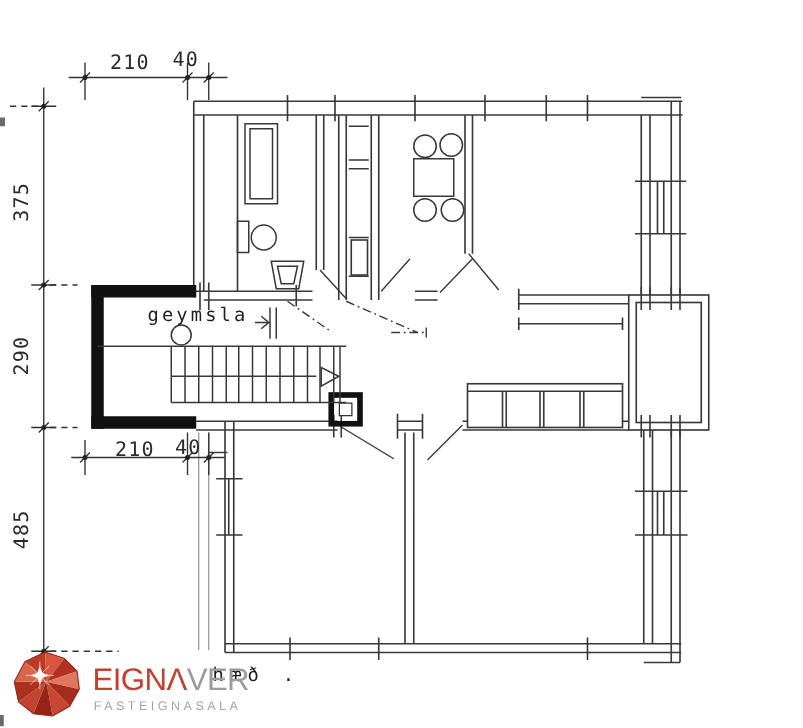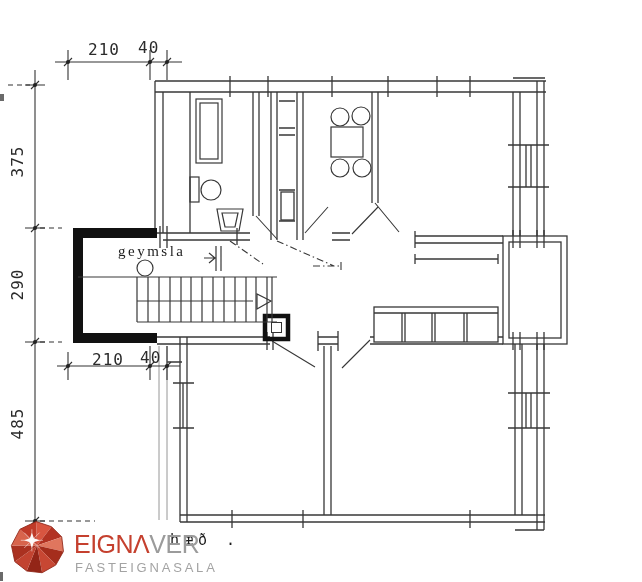--- a/index.html
+++ b/index.html
@@ -21,21 +21,21 @@
     position:absolute;left:170px;top:531px;font:15px "DejaVu Sans Mono",monospace;
     color:#1c1c1c;letter-spacing:5px;white-space:nowrap;
   }
   .logo{position:absolute;left:8px;top:516px;display:flex;align-items:flex-start;}
   .gem{display:block;}
   .logo-textblock{margin-left:8px;margin-top:16px;font-family:"Liberation Sans",sans-serif;}
   .brand{font-size:25px;font-weight:500;letter-spacing:-0.5px;line-height:1;white-space:nowrap;}
   .brand-red{color:#c5402e;}
   .brand-gray{color:#9b9b9b;}
   .tagline{
-    font-size:13px;color:#a3a3a3;letter-spacing:2.8px;margin-top:3px;padding-left:1px;
+    font-size:10px;color:#a3a3a3;letter-spacing:2.8px;margin-top:3px;padding-left:1px;
     white-space:nowrap;font-weight:400;
   }
 </style>
 </head>
 <body>
 
 <div class="canvas">
 
   <svg class="plan-svg" width="642" height="582" viewBox="0 0 642 582">
 
@@ -177,21 +177,21 @@
   </svg>
 
   <span class="dim" style="left:88px;top:40px;">210</span>
   <span class="dim" style="left:138px;top:38px;">40</span>
   <span class="dim rot" style="left:-7px;top:152px;">375</span>
   <span class="dim rot" style="left:-7px;top:275px;">290</span>
   <span class="dim rot" style="left:-7px;top:414px;">485</span>
   <span class="dim" style="left:92px;top:350px;">210</span>
   <span class="dim" style="left:140px;top:348px;">40</span>
 
-  <span class="room-label" style="left:118px;top:243px;font-family:Liberation Serif, serif;">geymsla</span>
+  <span class="room-label" style="left:118px;top:243px;">geymsla</span>
 
   <span class="caption">hæð .</span>
 
   <div class="logo">
     <svg class="gem" width="58" height="64" viewBox="0 0 68 66">
       <g stroke="none">
         <polygon points="33,2 51,8 34,30" fill="#d85540"></polygon>
         <polygon points="51,8 63,20 34,30" fill="#b23222"></polygon>
         <polygon points="63,20 65,37 34,30" fill="#e0765e"></polygon>
         <polygon points="65,37 56,53 34,30" fill="#a52d1c"></polygon>

